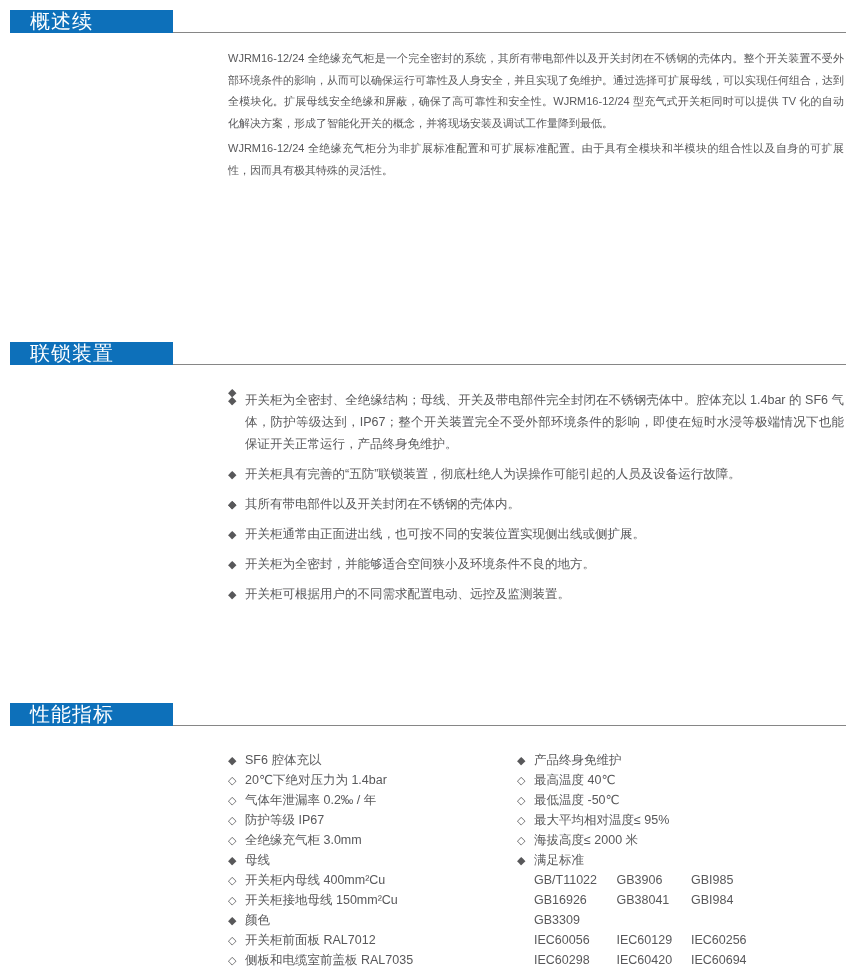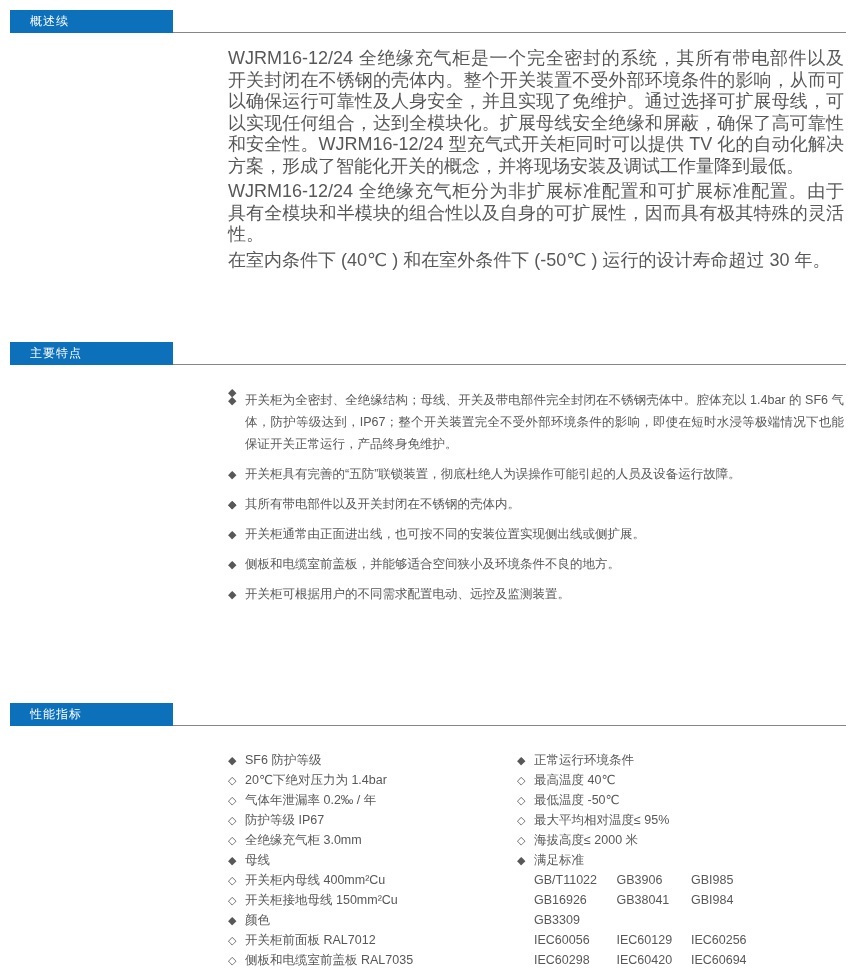--- a/index.html
+++ b/index.html
@@ -15,29 +15,29 @@
   #sec-overview{top:10px;}
   #sec-features{top:342px;}
   #sec-performance{top:703px;}
 
   .sec-head{position:relative;height:23px;}
   .sec-rule{position:absolute;left:10px;right:4px;bottom:0;border-bottom:1px solid #868686;}
   .sec-bar{
     position:absolute;left:10px;top:0;
     width:143px;height:23px;
     background:#0d70ba;color:#ffffff;
-    font-size:12px;line-height:23px;
+    font-size:20px;line-height:23px;
     padding-left:20px;
     letter-spacing:1px;
   }
 
   .sec-body{margin-left:228px;margin-right:6px;}
 
   
-  #sec-overview .sec-body{padding-top:15px;font-size:18px;line-height:21.5px;text-align:justify;}
+  #sec-overview .sec-body{padding-top:15px;font-size:11px;line-height:21.5px;text-align:justify;}
   #sec-overview p{margin:0 0 4px 0;}
 
   
   #sec-features .sec-body{padding-top:16px;font-size:12.5px;line-height:22px;text-align:justify;}
   .feature-item{position:relative;padding-left:17px;margin-bottom:8px;}
   .feature-item .bullet{position:absolute;left:0;top:0;font-size:11px;}
 
   
   #sec-performance .sec-body{padding-top:24px;font-size:12.5px;display:flex;}
   .spec-col{display:flex;flex-direction:column;}
@@ -58,29 +58,28 @@
   <section id="sec-overview">
     <div class="sec-head">
       <div class="sec-rule"></div>
       <div class="sec-bar">
         <span>概述续</span>
       </div>
     </div>
     <div class="sec-body">
       <p>WJRM16-12/24 全绝缘充气柜是一个完全密封的系统，其所有带电部件以及开关封闭在不锈钢的壳体内。整个开关装置不受外部环境条件的影响，从而可以确保运行可靠性及人身安全，并且实现了免维护。通过选择可扩展母线，可以实现任何组合，达到全模块化。扩展母线安全绝缘和屏蔽，确保了高可靠性和安全性。WJRM16-12/24 型充气式开关柜同时可以提供 TV 化的自动化解决方案，形成了智能化开关的概念，并将现场安装及调试工作量降到最低。</p>
       <p>WJRM16-12/24 全绝缘充气柜分为非扩展标准配置和可扩展标准配置。由于具有全模块和半模块的组合性以及自身的可扩展性，因而具有极其特殊的灵活性。</p>
-      <p>在室内条件下 (40℃ ) 和在室外条件下 (-50℃ ) 运行的设计寿命超过 30 年。</p>
     </div>
   </section>
 
   <section id="sec-features">
     <div class="sec-head">
       <div class="sec-rule"></div>
       <div class="sec-bar">
-        <span>主要特点</span>
+        <span>联锁装置</span>
       </div>
     </div>
     <div class="sec-body">
       <div class="feature-item">
         <span class="bullet">◆</span>
       </div>
       <div class="feature-item">
         <span class="bullet">◆</span>
         <span>开关柜为全密封、全绝缘结构；母线、开关及带电部件完全封闭在不锈钢壳体中。腔体充以 1.4bar 的 SF6 气体，防护等级达到，IP67；整个开关装置完全不受外部环境条件的影响，即使在短时水浸等极端情况下也能保证开关正常运行，产品终身免维护。</span>
       </div>
@@ -94,42 +93,42 @@
       <div class="feature-item">
         <span class="bullet">◆</span>
         <span>其所有带电部件以及开关封闭在不锈钢的壳体内。</span>
       </div>
       <div class="feature-item">
         <span class="bullet">◆</span>
         <span>开关柜通常由正面进出线，也可按不同的安装位置实现侧出线或侧扩展。</span>
       </div>
       <div class="feature-item">
         <span class="bullet">◆</span>
-        <span>侧板和电缆室前盖板，并能够适合空间狭小及环境条件不良的地方。</span>
+        <span>开关柜为全密封，并能够适合空间狭小及环境条件不良的地方。</span>
       </div>
       <div class="feature-item">
         <span class="bullet">◆</span>
         <span>开关柜可根据用户的不同需求配置电动、远控及监测装置。</span>
       </div>
     </div>
   </section>
 
   <section id="sec-performance">
     <div class="sec-head">
       <div class="sec-rule"></div>
       <div class="sec-bar">
         <span>性能指标</span>
       </div>
     </div>
     <div class="sec-body">
 
       <div class="spec-col left">
         <div class="spec-row">
           <span class="bullet">◆</span>
-          <span>SF6 防护等级</span>
+          <span>SF6 腔体充以</span>
         </div>
         <div class="spec-row">
           <span class="bullet">◇</span>
           <span>20℃下绝对压力为 1.4bar</span>
         </div>
         <div class="spec-row">
           <span class="bullet">◇</span>
           <span>气体年泄漏率 0.2‰ / 年</span>
         </div>
         <div class="spec-row">
@@ -162,21 +161,21 @@
         </div>
         <div class="spec-row">
           <span class="bullet">◇</span>
           <span>侧板和电缆室前盖板 RAL7035</span>
         </div>
       </div>
 
       <div class="spec-col right">
         <div class="spec-row">
           <span class="bullet">◆</span>
-          <span>正常运行环境条件</span>
+          <span>产品终身免维护</span>
         </div>
         <div class="spec-row">
           <span class="bullet">◇</span>
           <span>最高温度 40℃</span>
         </div>
         <div class="spec-row">
           <span class="bullet">◇</span>
           <span>最低温度 -50℃</span>
         </div>
         <div class="spec-row">

